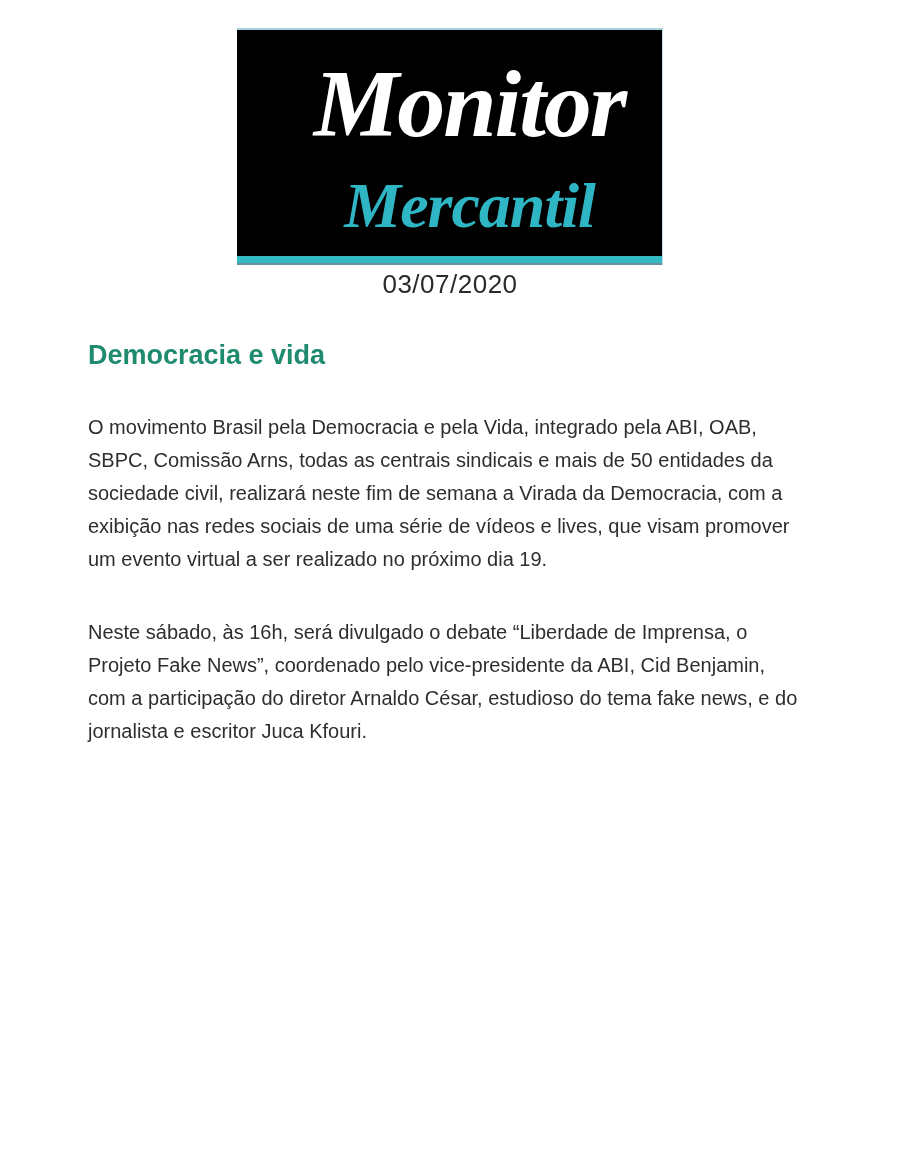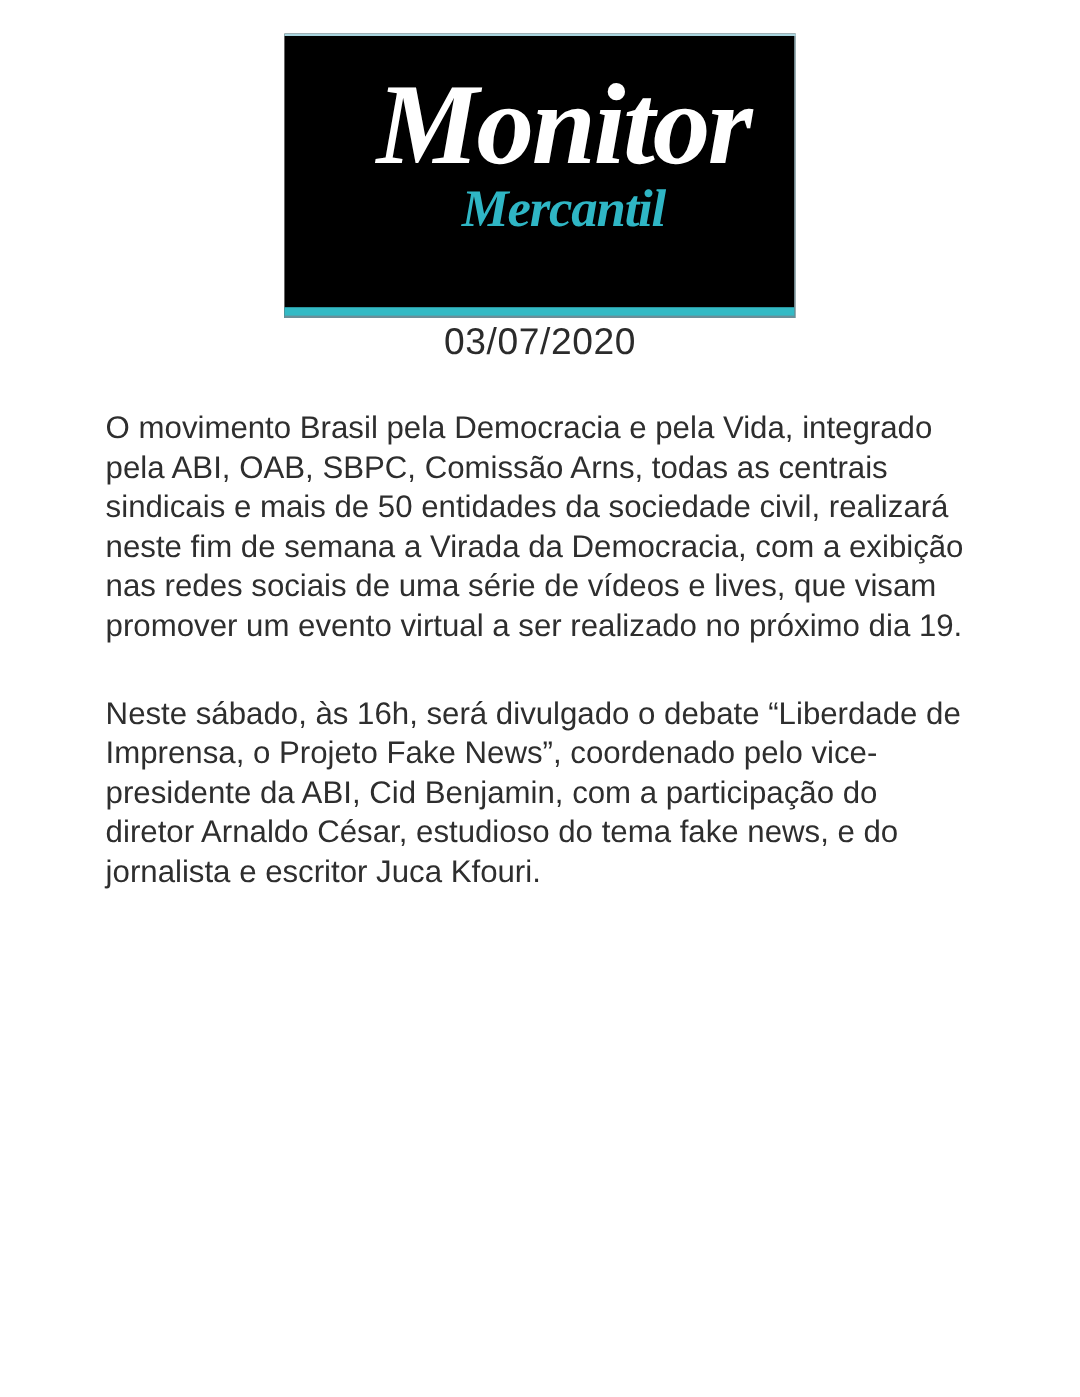--- a/index.html
+++ b/index.html
@@ -33,73 +33,74 @@
     font-family: "Liberation Serif", "DejaVu Serif", serif;
     font-weight: 700;
     font-size: 96px;
     line-height: 1.0;
     color: #ffffff;
     letter-spacing: -2px;
   }
   .logo-subtitle {
     font-family: "Liberation Serif", "DejaVu Serif", serif;
     font-weight: 700;
-    font-size: 44px;
+    font-size: 64px;
     line-height: 1.0;
     color: #2fb6c5;
     letter-spacing: -1px;
-    margin-top: 0;
+    margin-top: 22px;
   }
   .logo-stripe {
     position: absolute;
     left: 0;
     right: 0;
     bottom: 0;
     height: 9px;
     background: #33bac5;
     border-bottom: 2px solid #6b8f99;
   }
   .edition-date {
     margin-top: 4px;
-    font-size: 31px;
+    font-size: 26px;
     line-height: 31px;
     color: #2b2b2b;
     letter-spacing: 0.5px;
   }
 
   
   .article {
     padding: 0 82px 0 88px;
   }
   .headline {
     margin: 40px 0 0 0;
     font-size: 27px;
     line-height: 31px;
     font-weight: 700;
     color: #1e8a6e;
   }
   .para {
     margin: 40px 12px 0 0;
-    font-size: 26px;
+    font-size: 20px;
     line-height: 33px;
     color: #2e2e2e;
   }
 </style>
 </head>
 <body>
 
 <div class="page">
 
   <header class="masthead">
     <div class="logo-box">
       <div class="logo-title">Monitor</div>
       <div class="logo-subtitle">Mercantil</div>
       <div class="logo-stripe"></div>
     </div>
     <div class="edition-date">03/07/2020</div>
   </header>
 
   <main class="article">
+    <h1 class="headline">Democracia e vida</h1>
     <p class="para">O movimento Brasil pela Democracia e pela Vida, integrado pela ABI, OAB, SBPC, Comissão Arns, todas as centrais sindicais e mais de 50 entidades da sociedade civil, realizará neste fim de semana a Virada da Democracia, com a exibição nas redes sociais de uma série de vídeos e lives, que visam promover um evento virtual a ser realizado no próximo dia 19.</p>
     <p class="para">Neste sábado, às 16h, será divulgado o debate “Liberdade de Imprensa, o Projeto Fake News”, coordenado pelo vice-presidente da ABI, Cid Benjamin, com a participação do diretor Arnaldo César, estudioso do tema fake news, e do jornalista e escritor Juca Kfouri.</p>
   </main>
 
 </div>
 
 </body></html>

